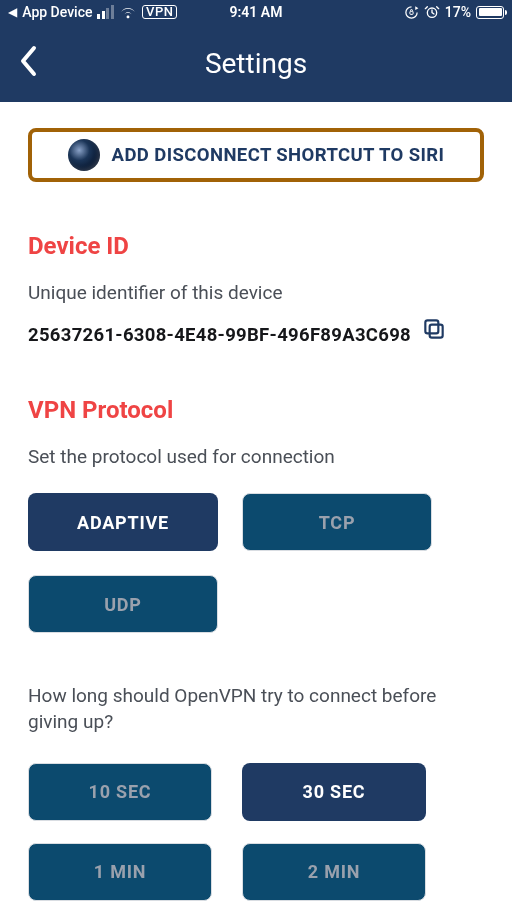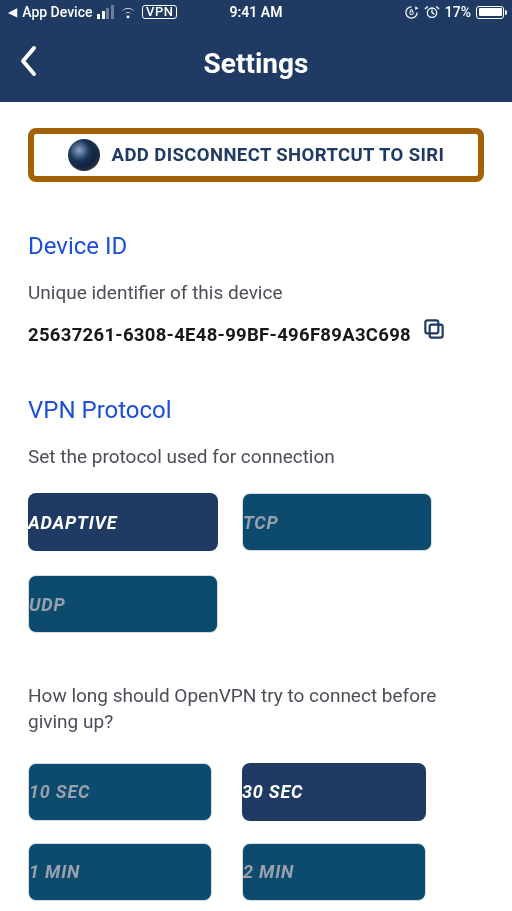--- a/index.html
+++ b/index.html
@@ -15,40 +15,40 @@
   .sig-bars span:nth-child(1){height:5px;} .sig-bars span:nth-child(2){height:8px;}
   .sig-bars span:nth-child(3){height:11px;opacity:.35;} .sig-bars span:nth-child(4){height:14px;opacity:.35;}
   .wifi-ic { width:18px; height:13px; }
   .battery { width:28px; height:13px; border:1.5px solid #fff; border-radius:3px; position:relative; }
   .battery::after { content:""; position:absolute; right:-4px; top:3px; width:2.5px; height:5px; background:#fff; border-radius:0 2px 2px 0; }
   .battery .fill { position:absolute; inset:1.5px; background:#fff; border-radius:1px; }
   .back-tri { font-size:12px; }
 
   
   .nav-bar { height:78px; background:#1f3a63; display:flex; align-items:center; justify-content:center; position:relative; }
-  .nav-title { color:#fff; font-size:28px; font-weight:700; }
+  .nav-title { color:#fff; font-size:28px; font-weight:400; }
   .nav-back { position:absolute; left:18px; top:50%; transform:translateY(-50%); color:#fff; }
 
   
   .content { padding:26px 28px 0 28px; }
 
-  .siri-btn { width:100%; height:54px; border:6px solid #a16207; border-radius:8px; background:#fff; display:flex; align-items:center; justify-content:center; gap:12px; cursor:pointer; padding:0 16px; }
+  .siri-btn { width:100%; height:54px; border:4px solid #a16207; border-radius:8px; background:#fff; display:flex; align-items:center; justify-content:center; gap:12px; cursor:pointer; padding:0 16px; }
   .siri-orb { width:32px; height:32px; border-radius:50%; background:radial-gradient(circle at 35% 35%, #8aa2c8 0%, #1b3558 35%, #0a1a33 65%, #050d1a 100%); flex-shrink:0; box-shadow:inset -2px -2px 4px rgba(255,255,255,.15); }
   .siri-label { color:#1f3a63; font-size:18.5px; font-weight:700; letter-spacing:.4px; white-space:nowrap; }
 
   .section { margin-top:50px; }
-  .sec-title { color:#1d4ed8; font-size:24px; font-weight:400; margin-bottom:12px; }
+  .sec-title { color:#ef4444; font-size:24px; font-weight:700; margin-bottom:12px; }
   .sec-desc  { color:#4a4f57; font-size:19px; line-height:1.35; margin-bottom:8px;margin-top:20px; }
 
   .id-row { display:flex; align-items:flex-end; gap:10px; margin-top:10px; }
   .id-value { color:#16171a; font-size:18.5px; font-weight:700; letter-spacing:.3px; }
   .copy-btn { color:#1f3a63; cursor:pointer; }
 
   .pill-grid { display:flex; flex-wrap:wrap; gap:24px; margin-top:24px; }
-  .pill { width:190px; height:58px; border-radius:8px; display:flex; align-items:center; font-size:18px; font-weight:700; letter-spacing:.8px; cursor:pointer;font-style:italic; }
+  .pill { width:190px; height:58px; border-radius:8px; display:flex; align-items:center; justify-content:center; font-size:18px; font-weight:700; letter-spacing:.8px; cursor:pointer; }
   .pill.short { width:184px; }
   .pill.selected { background:#1f3a63; color:#fff; }
   .pill.unselected { background:#0c4a6e; color:#9aa1ad; border:1.5px solid #d9dde2; }
 
   .timeout-section .sec-desc { margin-bottom:0; }
   .timeout-section .pill-grid { margin-top:28px; gap:22px 30px; }
 </style>
 </head>
 <body>
 

